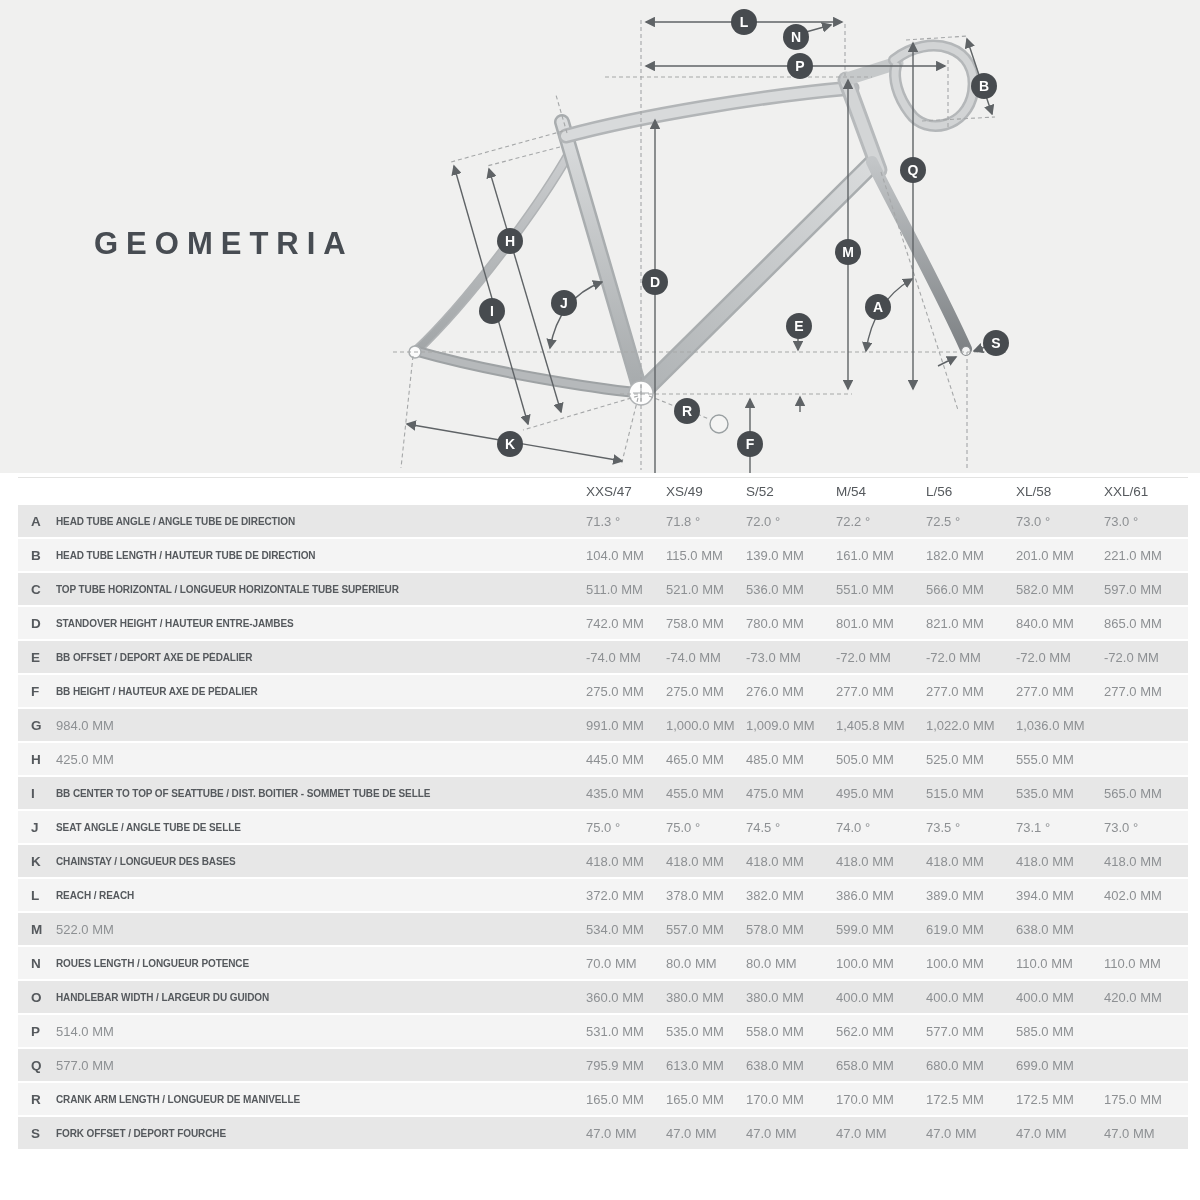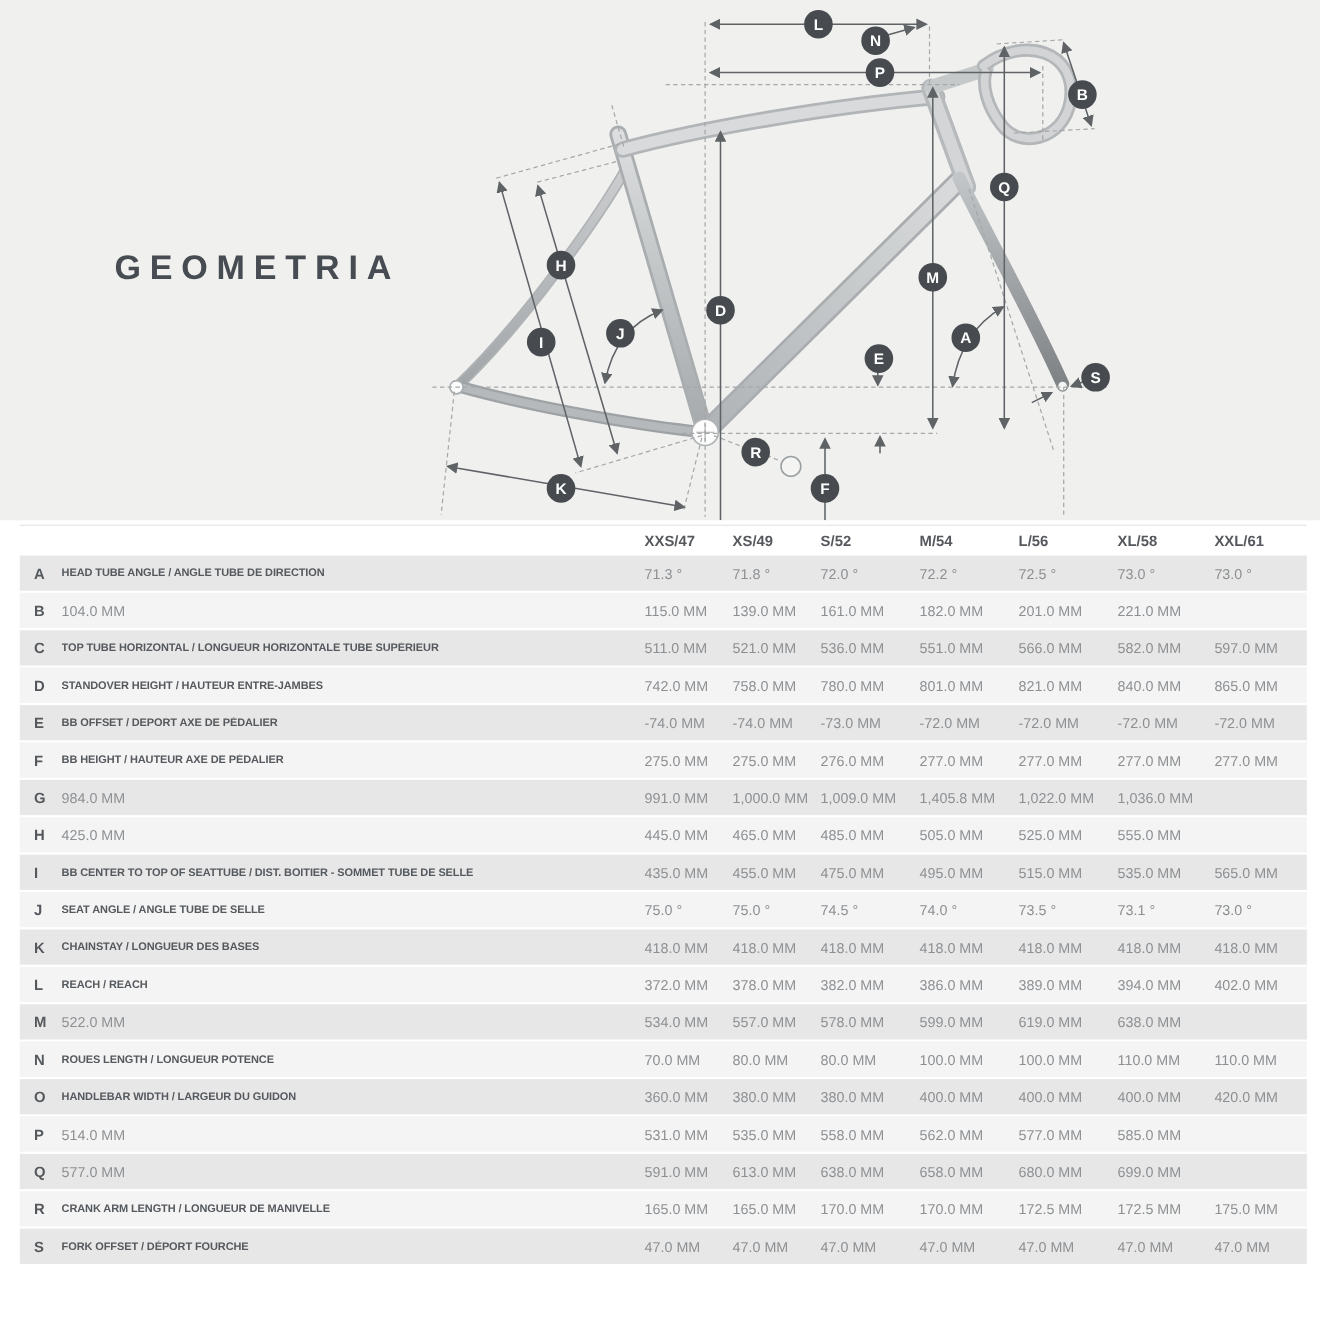--- a/index.html
+++ b/index.html
@@ -10,21 +10,21 @@
     font-family:"Liberation Sans", sans-serif;
     overflow:hidden;
   }
   .diagram-area {
     position:relative;
     width:1200px; height:473px;
     background:#f0f0ef;
   }
   .page-title {
     position:absolute;
-    left:104px; top:226px;
+    left:94px; top:226px;
     margin:0;
     font-size:31px;
     font-weight:bold;
     letter-spacing:8px;
     color:#474c52;
   }
   .diagram-svg { position:absolute; left:0; top:0; }
   .badge-letter {
     font-family:"Liberation Sans", sans-serif;
     font-size:14px;
@@ -38,21 +38,21 @@
   .thead, .trow {
     display:grid;
     grid-template-columns:38px 530px 80px 80px 90px 90px 90px 88px 84px;
     align-items:center;
   }
   .thead {
     height:28px;
     border-top:1px solid #e3e3e2;
     color:#55595d;
     font-size:13.5px;
-    font-weight:bold;
+    font-weight:normal;
   }
   .trow {
     height:34px;
     border-bottom:2px solid #ffffff;
     font-size:13px;
   }
   .trow.odd  { background:#e7e7e7; }
   .trow.even { background:#f4f4f4; }
   .rl {
     padding-left:13px;
@@ -256,20 +256,21 @@
         <div class="rv">71.3 °</div>
         <div class="rv">71.8 °</div>
         <div class="rv">72.0 °</div>
         <div class="rv">72.2 °</div>
         <div class="rv">72.5 °</div>
         <div class="rv">73.0 °</div>
         <div class="rv">73.0 °</div>
       </div>
       <div class="trow even">
         <div class="rl">B</div>
+        <div class="rlab">HEAD TUBE LENGTH / HAUTEUR TUBE DE DIRECTION</div>
         <div class="rv">104.0 MM</div>
         <div class="rv">115.0 MM</div>
         <div class="rv">139.0 MM</div>
         <div class="rv">161.0 MM</div>
         <div class="rv">182.0 MM</div>
         <div class="rv">201.0 MM</div>
         <div class="rv">221.0 MM</div>
       </div>
       <div class="trow odd">
         <div class="rl">C</div>
@@ -417,21 +418,21 @@
         <div class="rv">531.0 MM</div>
         <div class="rv">535.0 MM</div>
         <div class="rv">558.0 MM</div>
         <div class="rv">562.0 MM</div>
         <div class="rv">577.0 MM</div>
         <div class="rv">585.0 MM</div>
       </div>
       <div class="trow odd">
         <div class="rl">Q</div>
         <div class="rv">577.0 MM</div>
-        <div class="rv">591.0 MM</div>
+        <div class="rv">795.9 MM</div>
         <div class="rv">613.0 MM</div>
         <div class="rv">638.0 MM</div>
         <div class="rv">658.0 MM</div>
         <div class="rv">680.0 MM</div>
         <div class="rv">699.0 MM</div>
       </div>
       <div class="trow even">
         <div class="rl">R</div>
         <div class="rlab">CRANK ARM LENGTH / LONGUEUR DE MANIVELLE</div>
         <div class="rv">165.0 MM</div>

